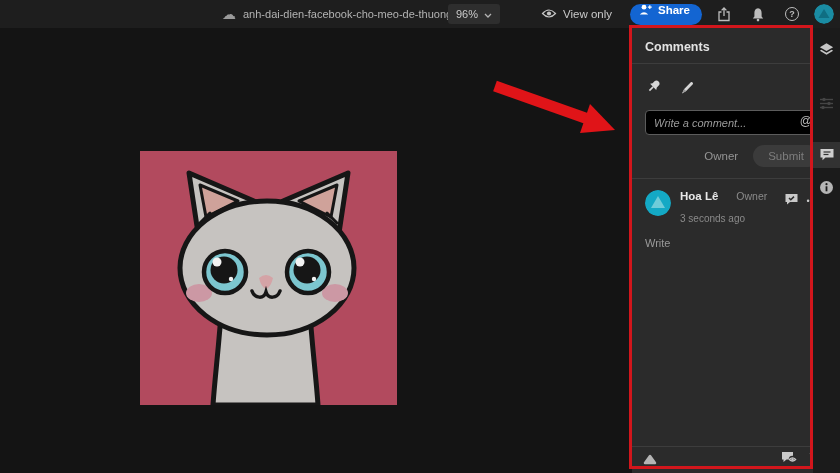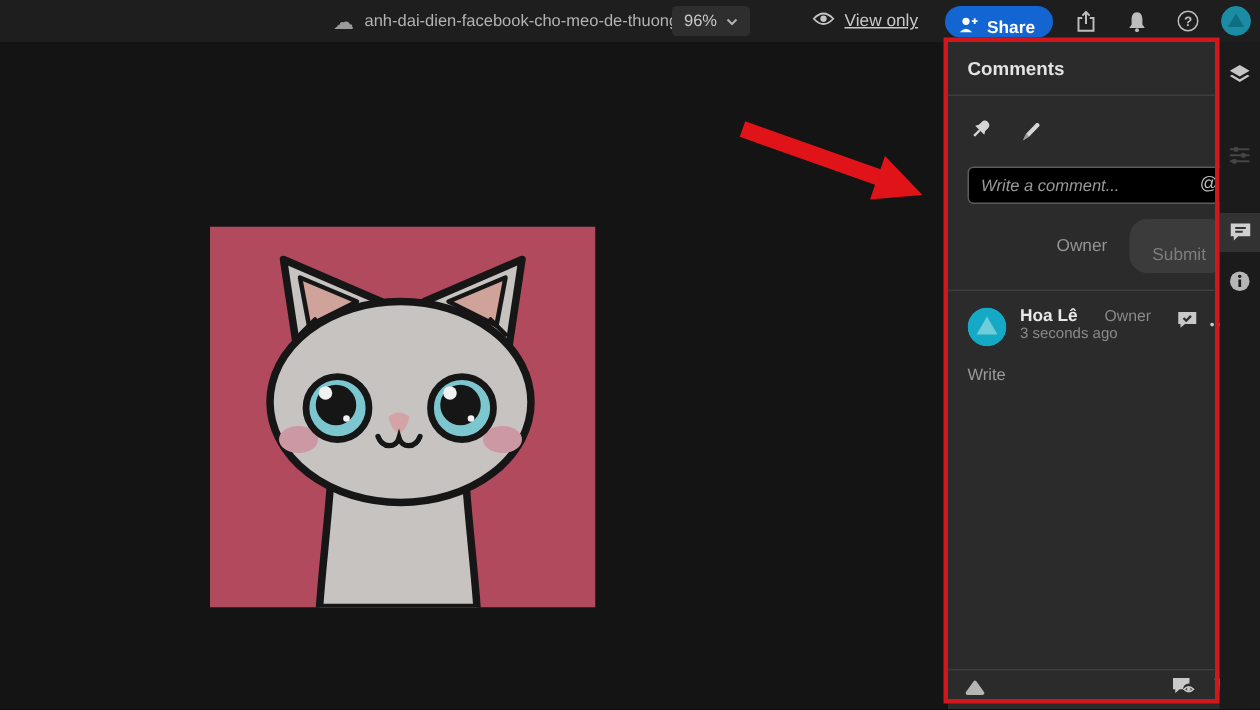--- a/index.html
+++ b/index.html
@@ -10,22 +10,22 @@
   
   .topbar { position:absolute; top:0; left:0; width:100%; height:28px; background:#1e1e1e; z-index:5; }
   .tb-group { position:absolute; top:0; height:28px; display:flex; align-items:center; }
   .doc-group { left:222px; gap:7px; }
   .cloud-icon { color:#9a9a9a; font-size:14px; line-height:1; }
   .doc-name { color:#b3b3b3; font-size:11px; max-width:220px; white-space:nowrap; }
   .chev { display:inline-block; }
   .zoom-pill { position:absolute; left:448px; top:4px; height:20px; background:#2e2e2e; border-radius:3px;
                display:flex; align-items:center; gap:6px; padding:0 8px; color:#c9c9c9; font-size:11px; }
   .right-group { right:6px; gap:10px; }
-  .viewonly { display:flex; align-items:center; gap:6px; color:#c9c9c9; font-size:11.5px; margin-right:8px;text-decoration:underline; }
-  .share-btn { display:flex; align-items:flex-end; gap:6px; background:#1365d2; border:none; color:#fff;
+  .viewonly { display:flex; align-items:center; gap:6px; color:#c9c9c9; font-size:11.5px; margin-right:8px; }
+  .share-btn { display:flex; align-items:flex-start; gap:6px; background:#1365d2; border:none; color:#fff;
                height:21px; padding:0 12px 0 9px; border-radius:11px; font-size:11.5px; font-weight:bold;
                font-family:"Liberation Sans", sans-serif; }
   .tb-icon { width:24px; height:24px; display:flex; align-items:center; justify-content:center; }
   .help-circle { width:14px; height:14px; border:1.3px solid #bdbdbd; border-radius:50%; color:#bdbdbd;
                  font-size:9px; font-weight:bold; display:flex; align-items:center; justify-content:center; }
   .avatar-sm { width:20px; height:20px; border-radius:50%; overflow:hidden; }
 
   
   .canvas { position:absolute; top:28px; left:0; right:0; bottom:0; background:#141414; }
   .artwork { position:absolute; left:140px; top:123px; width:257px; height:254px; }
@@ -40,30 +40,30 @@
   .comment-input { width:100%; height:25px; background:#000000; border:1px solid #5c5c5c; border-radius:4px;
                    color:#d8d8d8; font-size:11px; padding:0 24px 0 8px;
                    font-family:"Liberation Sans", sans-serif; }
   .comment-input::placeholder { color:#9a9a9a; font-style:italic; }
   .at-sign { position:absolute; right:7px; top:4px; color:#b9b9b9; font-size:12px; }
   .composer-actions { display:flex; justify-content:flex-end; align-items:center; gap:15px;
                       margin:10px 13px 0; padding-bottom:11px; }
   .cancel-btn { background:none; border:none; color:#949494; font-size:11.5px;
                 font-family:"Liberation Sans", sans-serif; }
   .submit-btn { background:#3b3b3b; border:none; color:#7d7d7d; font-size:11.5px; height:22px;
-                padding:18px 15px; border-radius:12px; font-family:"Liberation Sans", sans-serif; }
+                padding:4px 15px; border-radius:12px; font-family:"Liberation Sans", sans-serif; }
   .list-divider { border-top:1px solid #3d3d3d; }
   .comment-item { padding:11px 13px; }
   .comment-head { display:flex; align-items:flex-start; }
   .avatar-md { width:26px; height:26px; border-radius:50%; overflow:hidden; flex:0 0 26px; }
   .comment-meta { margin-left:9px; flex:1; }
   .name-row { display:flex; align-items:baseline; gap:18px; }
   .author { color:#e8e8e8; font-size:11.5px; font-weight:bold; }
   .role { color:#8a8a8a; font-size:10.5px; }
-  .timestamp { color:#8a8a8a; font-size:10px; margin-top:0; }
+  .timestamp { color:#8a8a8a; font-size:10px; margin-top:11px; }
   .head-actions { display:flex; align-items:center; gap:8px; padding-top:2px; }
   .more-dots { color:#c9c9c9; font-size:9px; letter-spacing:1px; }
   .comment-body { color:#d6d6d6; font-size:11px; margin-top:10px; }
   .reply-link { color:#9a9a9a; font-size:11px; margin-top:13px; display:inline-block; }
   .panel-spacer { flex:1; }
   .panel-bottom { height:27px; border-top:1px solid #3d3d3d; display:flex; align-items:center; padding:0 11px; gap:10px; }
   .pb-spacer { flex:1; }
 
   
   .strip { position:absolute; left:813px; top:28px; width:27px; height:445px; background:#1b1b1b; z-index:5; }

